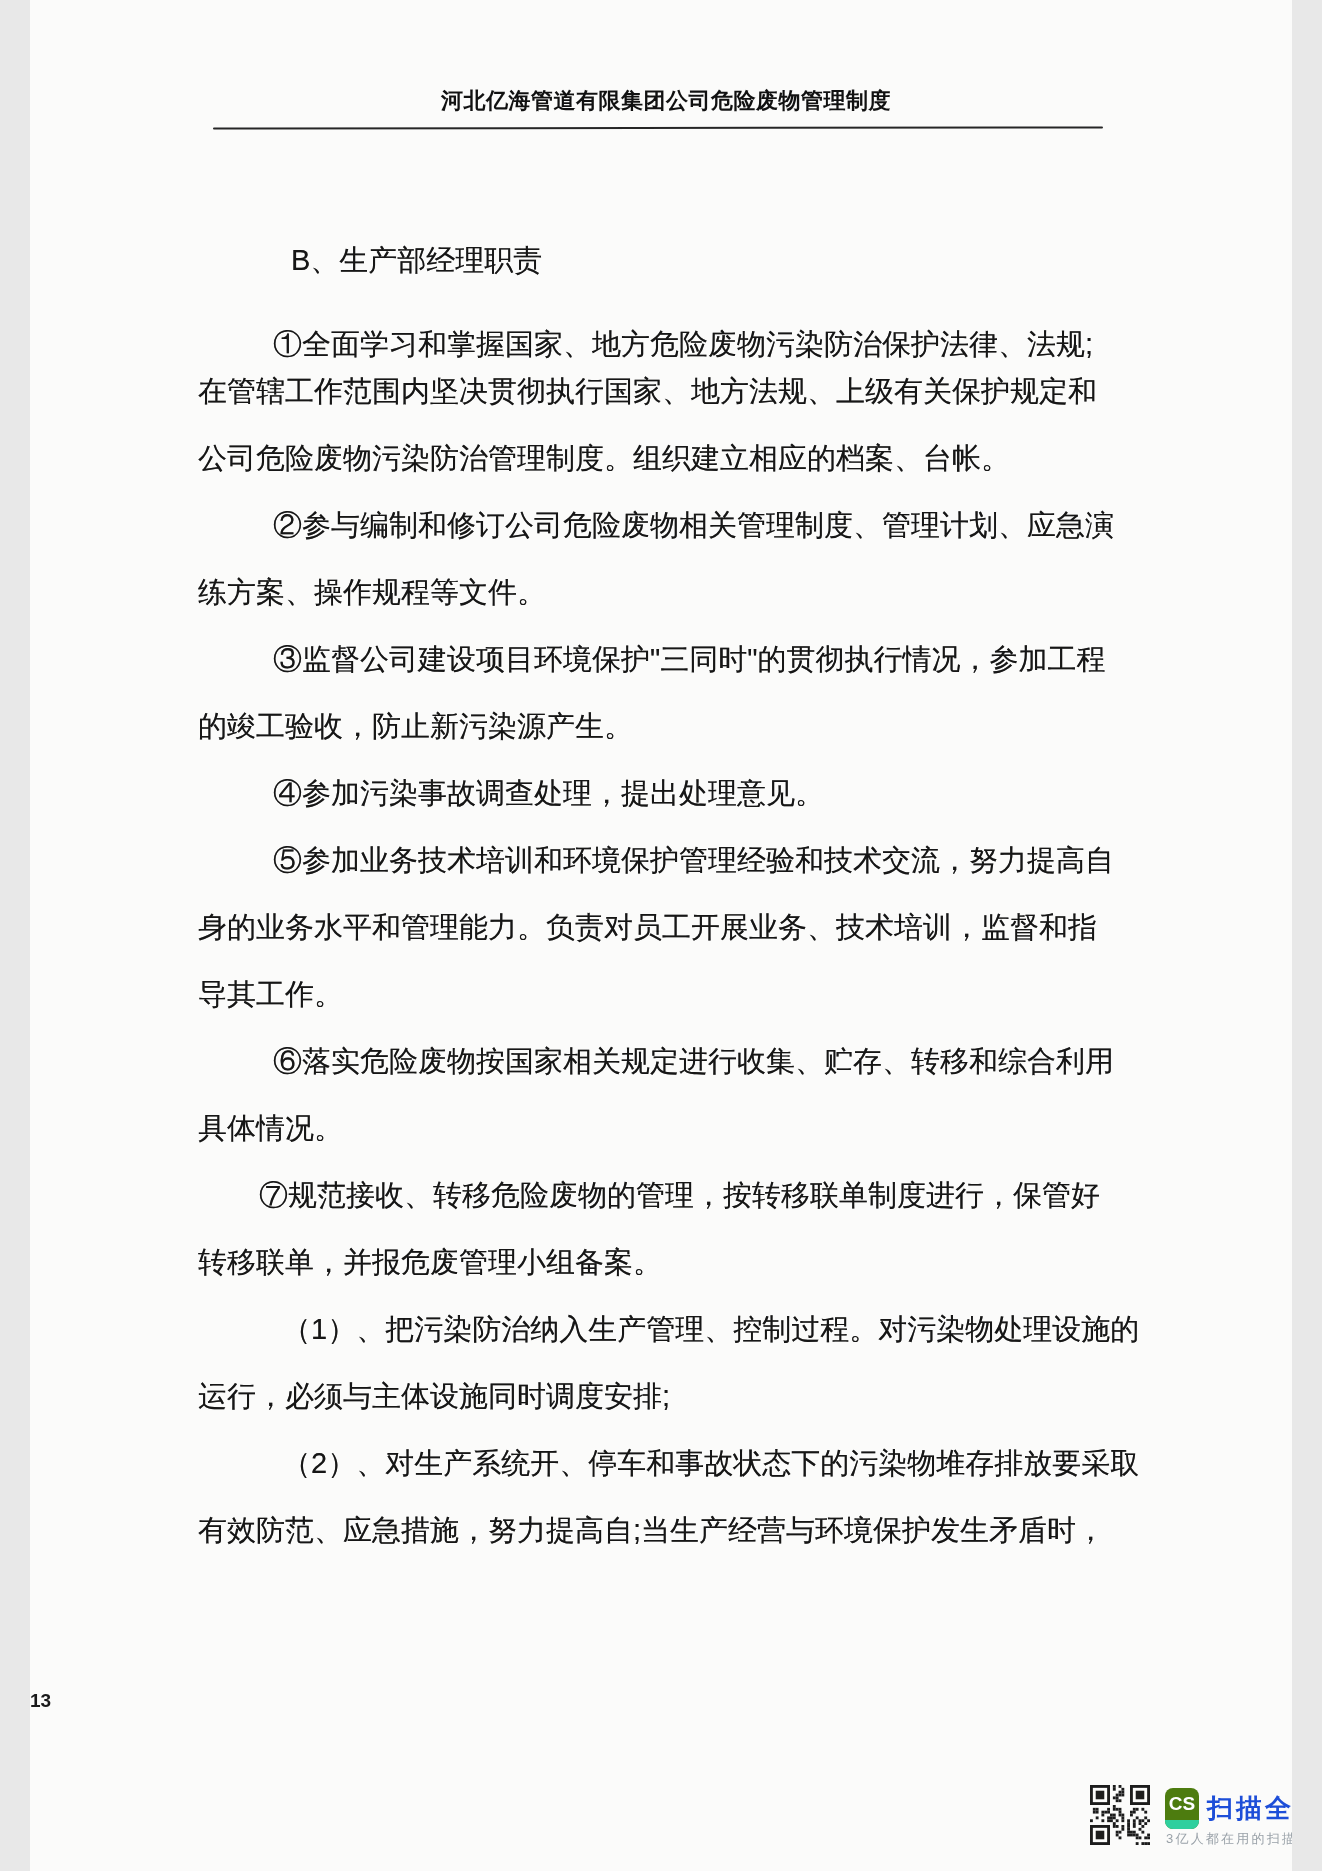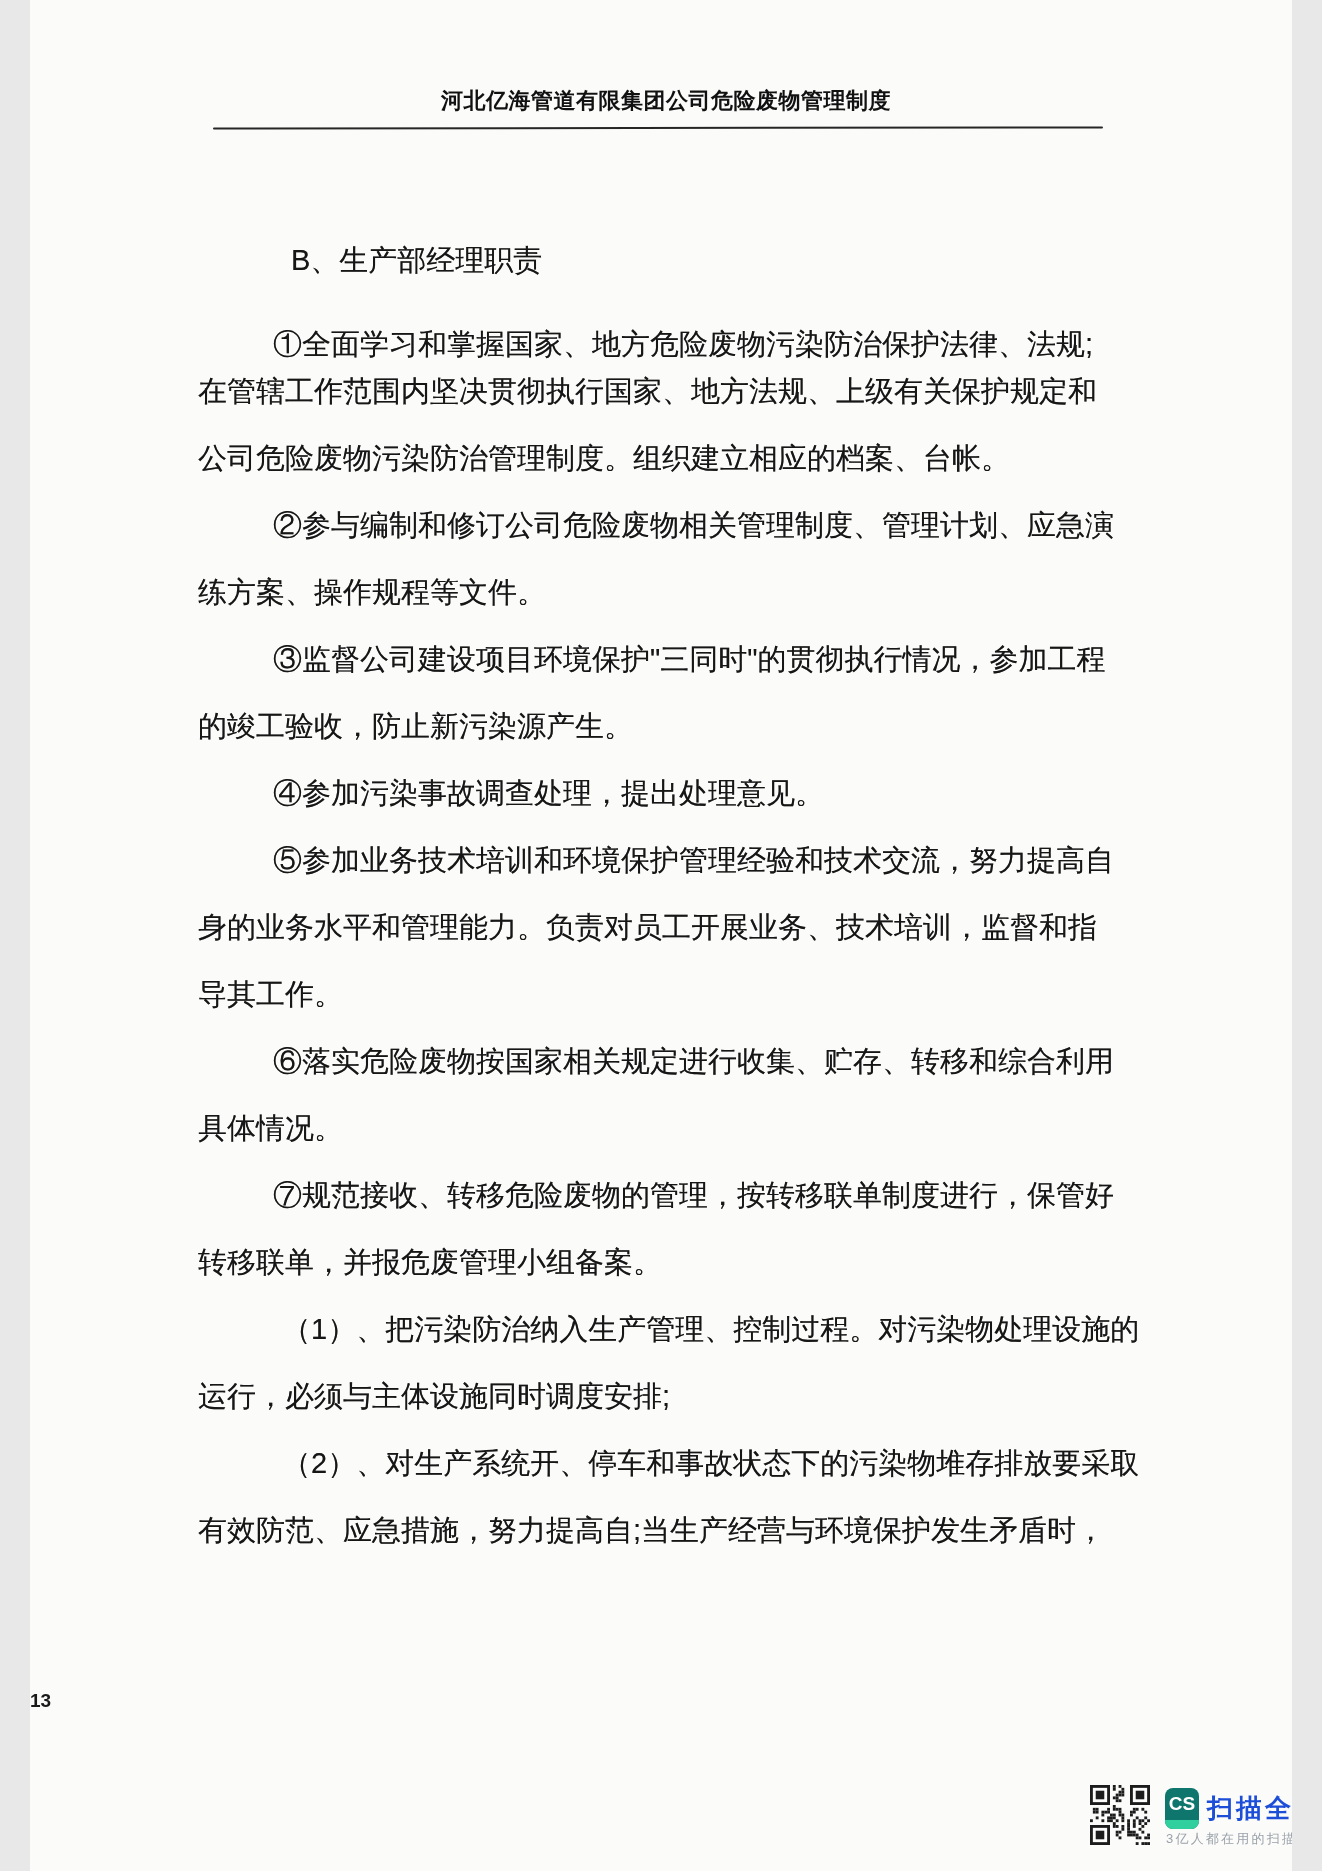--- a/index.html
+++ b/index.html
@@ -131,21 +131,21 @@
       <div class="text-line" style="left: 243px; top: 508px;">②参与编制和修订公司危险废物相关管理制度、管理计划、应急演</div>
       <div class="text-line" style="left: 168px; top: 575px;">练方案、操作规程等文件。</div>
       <div class="text-line" style="left: 243px; top: 642px;">③监督公司建设项目环境保护"三同时"的贯彻执行情况，参加工程</div>
       <div class="text-line" style="left: 168px; top: 709px;">的竣工验收，防止新污染源产生。</div>
       <div class="text-line" style="left: 243px; top: 776px;">④参加污染事故调查处理，提出处理意见。</div>
       <div class="text-line" style="left: 243px; top: 843px;">⑤参加业务技术培训和环境保护管理经验和技术交流，努力提高自</div>
       <div class="text-line" style="left: 168px; top: 910px;">身的业务水平和管理能力。负责对员工开展业务、技术培训，监督和指</div>
       <div class="text-line" style="left: 168px; top: 977px;">导其工作。</div>
       <div class="text-line" style="left: 243px; top: 1044px;">⑥落实危险废物按国家相关规定进行收集、贮存、转移和综合利用</div>
       <div class="text-line" style="left: 168px; top: 1111px;">具体情况。</div>
-      <div class="text-line" style="left: 243px; top: 1178px;">⑦规范接收、转移危险废物的管理，按转移联单制度进行，保管好</div>
+      <div class="text-line" style="left: 229px; top: 1178px;">⑦规范接收、转移危险废物的管理，按转移联单制度进行，保管好</div>
       <div class="text-line" style="left: 168px; top: 1245px;">转移联单，并报危废管理小组备案。</div>
       <div class="text-line" style="left: 252px; top: 1312px;">（1）、把污染防治纳入生产管理、控制过程。对污染物处理设施的</div>
       <div class="text-line" style="left: 168px; top: 1379px;">运行，必须与主体设施同时调度安排;</div>
       <div class="text-line" style="left: 252px; top: 1446px;">（2）、对生产系统开、停车和事故状态下的污染物堆存排放要采取</div>
       <div class="text-line" style="left: 168px; top: 1513px;">有效防范、应急措施，努力提高自;当生产经营与环境保护发生矛盾时，</div>
     </div>
 
   <div class="page-number">13</div>
 
   <div class="watermark">
@@ -244,21 +244,21 @@
         <rect x="10" y="18" width="1" height="1" fill="#1c1c1c"></rect>
         <rect x="16" y="18" width="1" height="1" fill="#1c1c1c"></rect>
         <rect x="17" y="18" width="1" height="1" fill="#1c1c1c"></rect>
         <rect x="19" y="18" width="1" height="1" fill="#1c1c1c"></rect>
         <rect x="20" y="18" width="1" height="1" fill="#1c1c1c"></rect>
         <rect x="16" y="20" width="1" height="1" fill="#1c1c1c"></rect>
         <rect x="18" y="20" width="1" height="1" fill="#1c1c1c"></rect>
         <rect x="19" y="20" width="1" height="1" fill="#1c1c1c"></rect>
         <rect x="20" y="20" width="1" height="1" fill="#1c1c1c"></rect>
       </svg>
-    <div class="cs-logo" style="background: #0f766e;">
+    <div class="cs-logo" style="background: #4d7c0f;">
       <div class="cs-top">CS</div>
       <div class="cs-strip" style="background: rgb(47, 207, 158);"></div>
     </div>
     <div class="brand-name" style="color: #1d4ed8;">扫描全能王</div>
     <div class="brand-tagline" style="color: rgb(154, 162, 169);">3亿人都在用的扫描App</div>
   </div>
 
 </div>
 
 </body></html>

